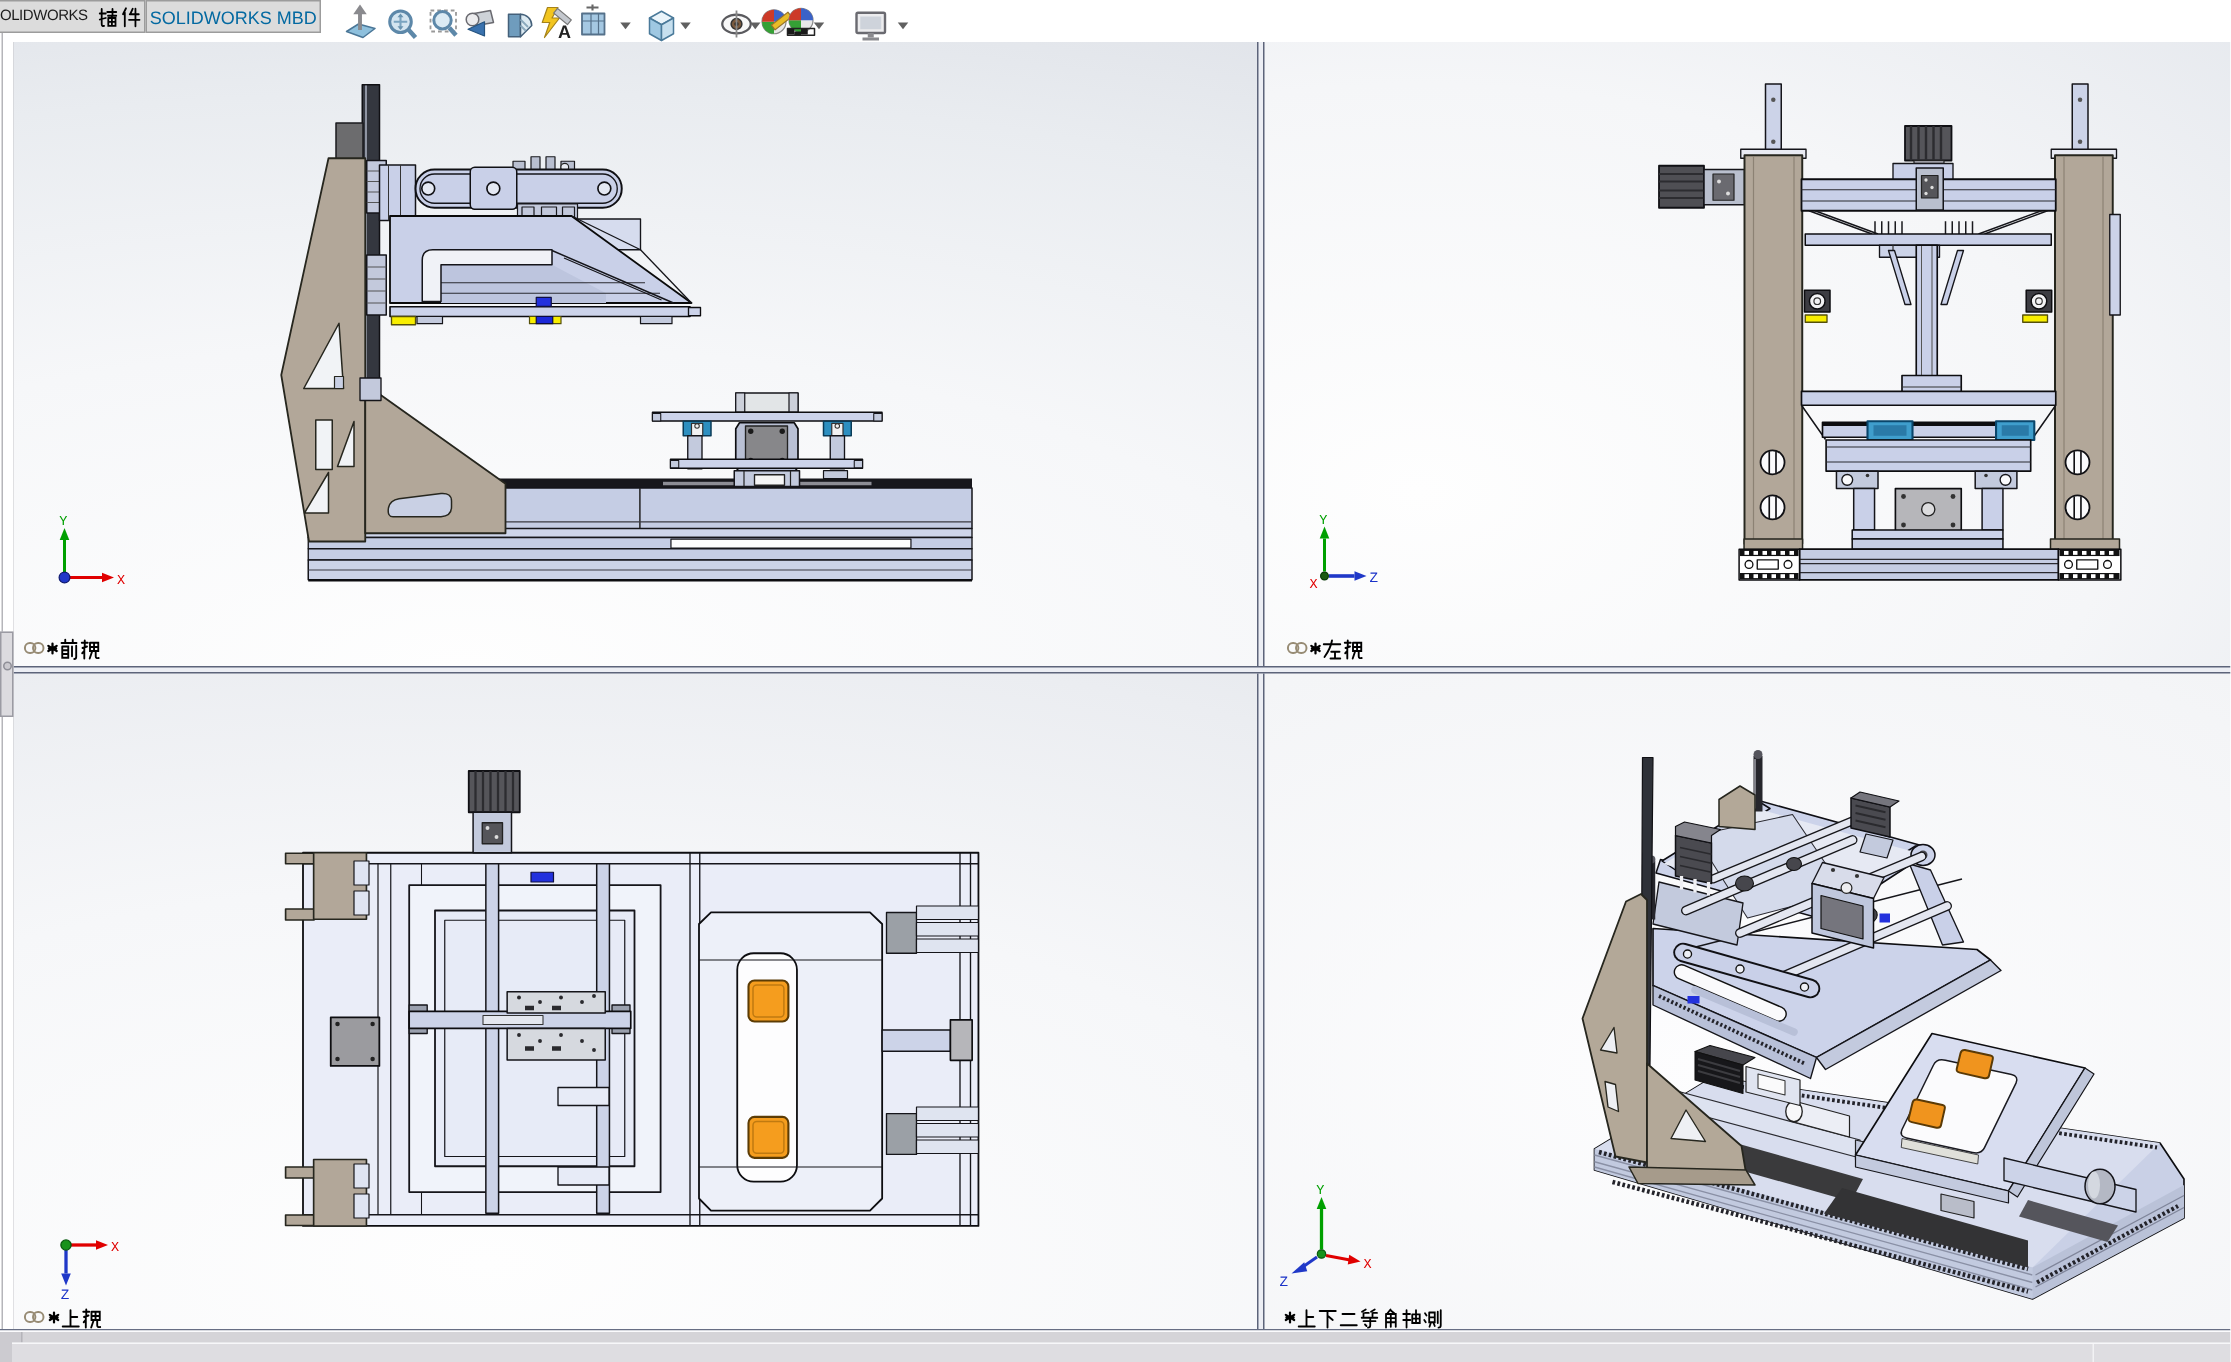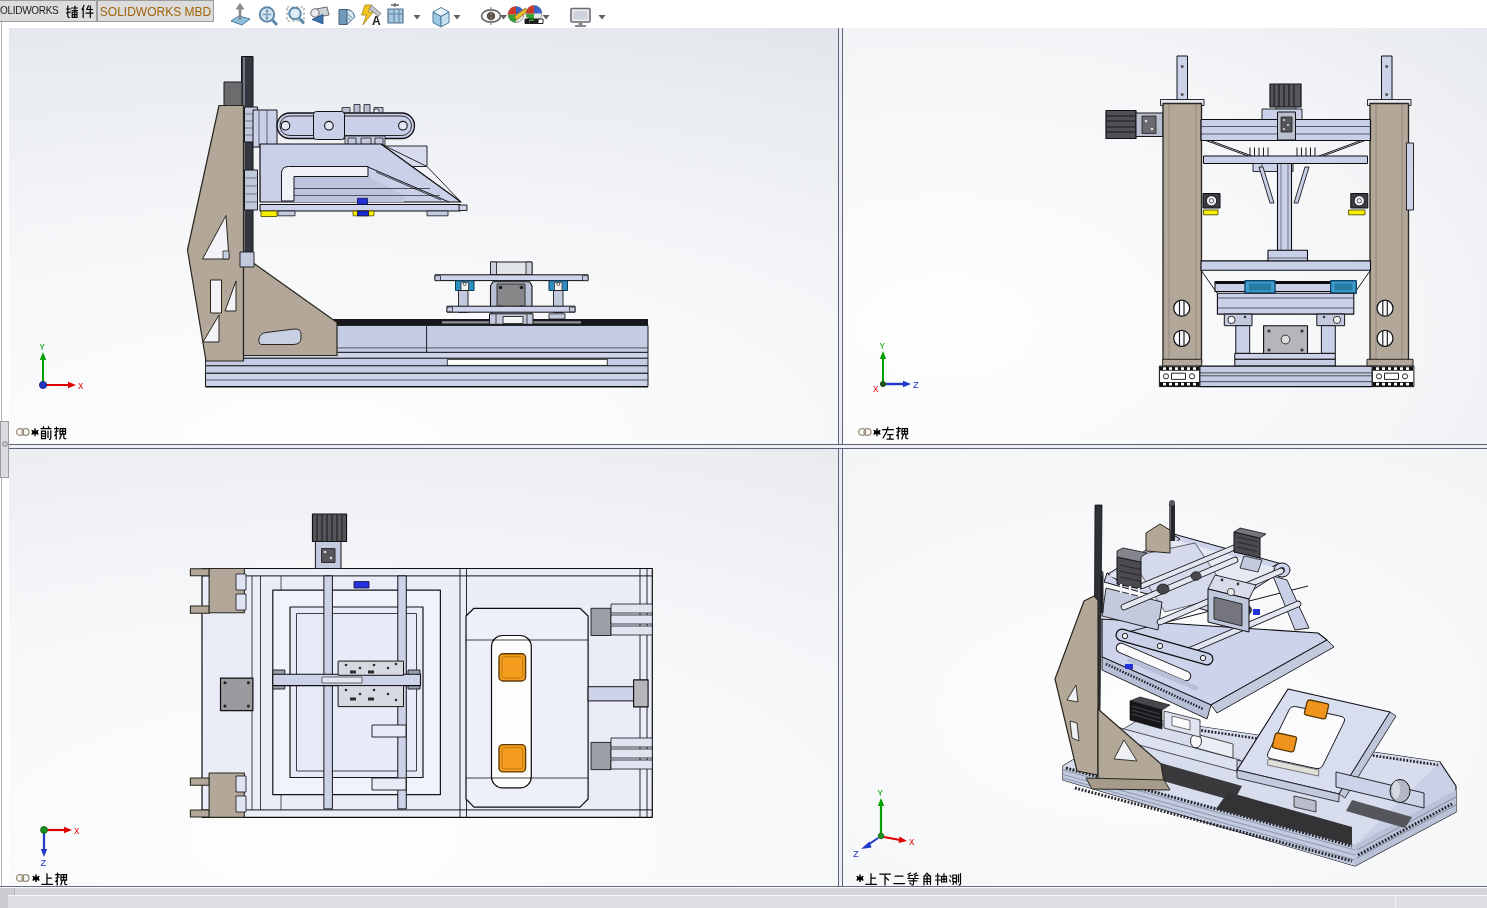--- a/index.html
+++ b/index.html
@@ -1,19 +1,19 @@
 <!DOCTYPE html>
 <html><head>
 <meta charset="utf-8">
 <style>
   html,body{margin:0;padding:0;width:1487px;height:908px;overflow:hidden;
     font-family:"Liberation Sans",sans-serif;background:#ffffff;position:relative}
   .abs{position:absolute}
   .tab{position:absolute;top:0;height:22px;background:#dcdcdc;border:1px solid #9c9c9c;
-    color:#a16207;font-size:12px;line-height:22px;text-align:center;box-sizing:border-box;white-space:nowrap;overflow:hidden}
+    color:#0369a1;font-size:12px;line-height:22px;text-align:center;box-sizing:border-box;white-space:nowrap;overflow:hidden}
   #vp1{left:9px;top:28px;width:829px;height:416px;
     background:radial-gradient(155% 115% at 36% 100%, #fefefe 0%, #f6f7f9 45%, #e9ecf0 80%, #e0e3e9 100%)}
   #vp2{left:843px;top:28px;width:644px;height:416px;
     background:radial-gradient(160% 145% at 16% 72%, #fefefe 0%, #f5f6f8 45%, #e6e9ee 75%, #d5dae1 100%)}
   #vp3{left:9px;top:448px;width:829px;height:438px;
     background:radial-gradient(150% 120% at 38% 90%, #fefefe 0%, #f6f7f9 48%, #ebedf1 80%, #e2e5ea 100%)}
   #vp4{left:843px;top:448px;width:644px;height:438px;
     background:radial-gradient(150% 125% at 45% 60%, #fdfdfe 0%, #f4f5f7 55%, #eaecef 100%)}
   svg{position:absolute;left:0;top:0;overflow:visible}
 </style>

